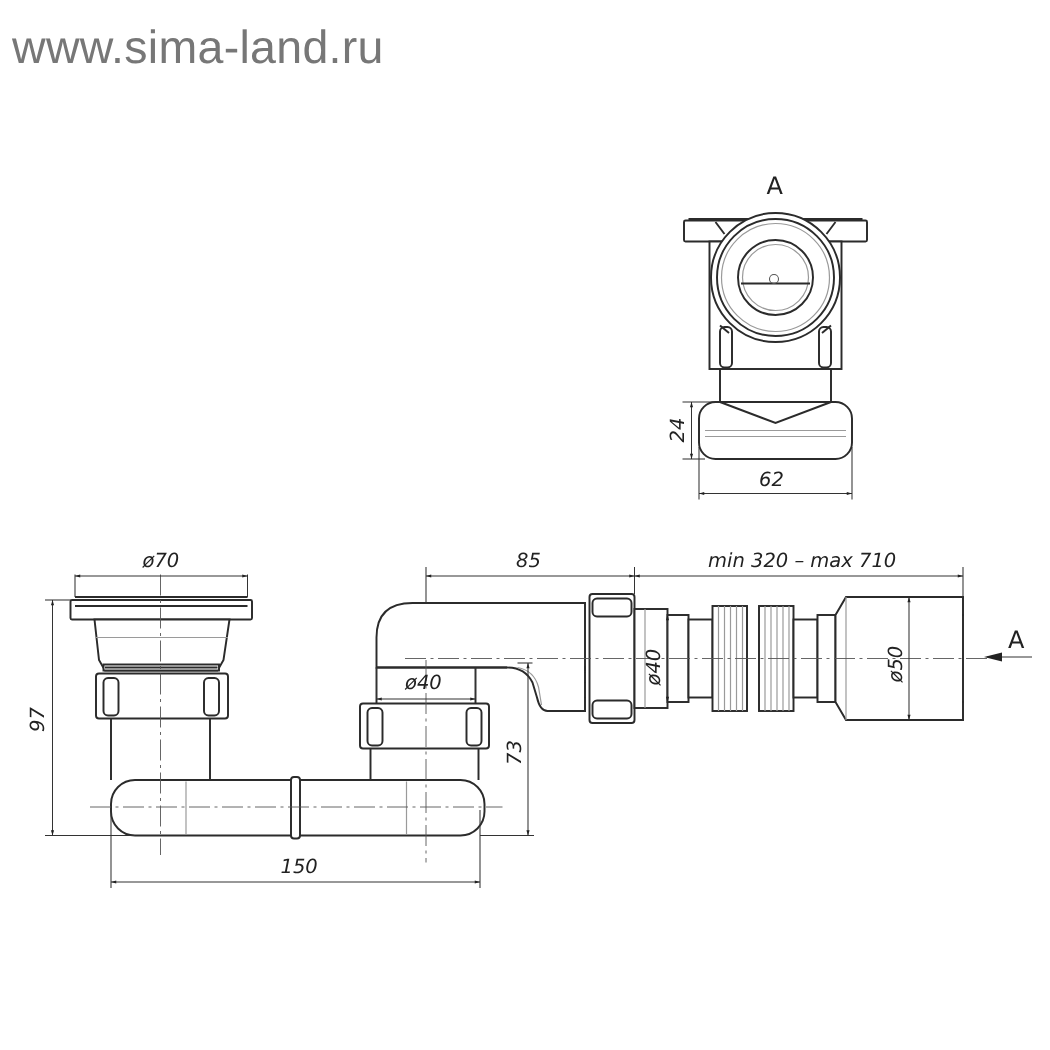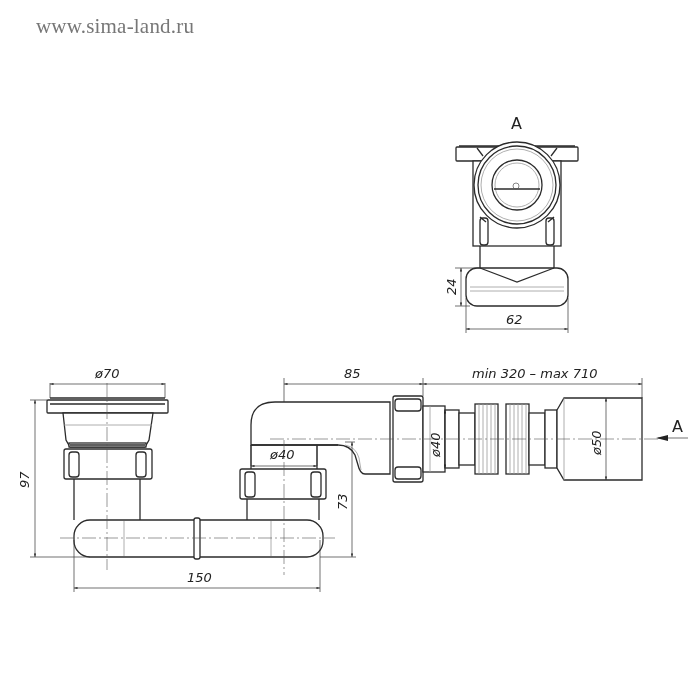--- a/index.html
+++ b/index.html
@@ -1,17 +1,17 @@
 <!DOCTYPE html>
 <html><head>
   <meta charset="utf-8">
   <style>
     html, body { margin: 0; padding: 0; background: #ffffff; }
     body { width: 700px; height: 700px; position: relative; overflow: hidden; font-family: "Liberation Sans", sans-serif; }
-    .watermark { position: absolute; left: 36px; top: 14px; font-size: 21px; color: #777777; letter-spacing: 0.2px; font-family: Liberation Serif, serif; }
+    .watermark { position: absolute; left: 8px; top: 14px; font-size: 31px; color: #777777; letter-spacing: 0.2px; font-family: Liberation Sans, sans-serif; }
     svg.drawing { position: absolute; left: 0; top: 0; }
     .ln { fill: none; stroke: #2b2b2b; stroke-width: 1.3; }
     .lnf { fill: #ffffff; stroke: #2b2b2b; stroke-width: 1.3; }
     .thin { fill: none; stroke: #555; stroke-width: 0.7; }
     .gray { fill: none; stroke: #9a9a9a; stroke-width: 0.8; }
     .center { fill: none; stroke: #555; stroke-width: 0.6; stroke-dasharray: 14 3 2 3; }
     .dim { fill: none; stroke: #333; stroke-width: 0.7; }
     .dimtext { font-family: "DejaVu Sans", sans-serif; font-size: 13px; font-style: italic; fill: #222; }
     .viewlabel { font-family: "DejaVu Sans", sans-serif; font-size: 16px; fill: #222; }
   </style>

